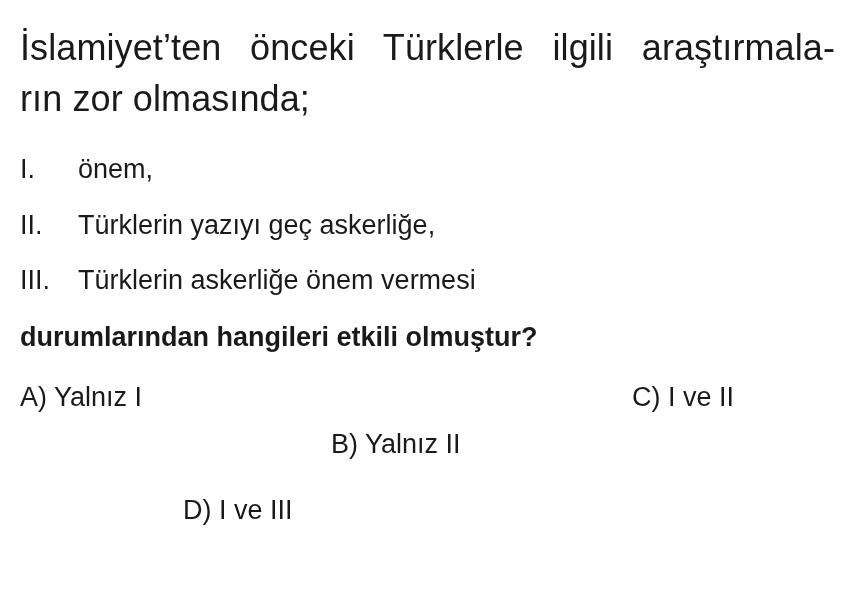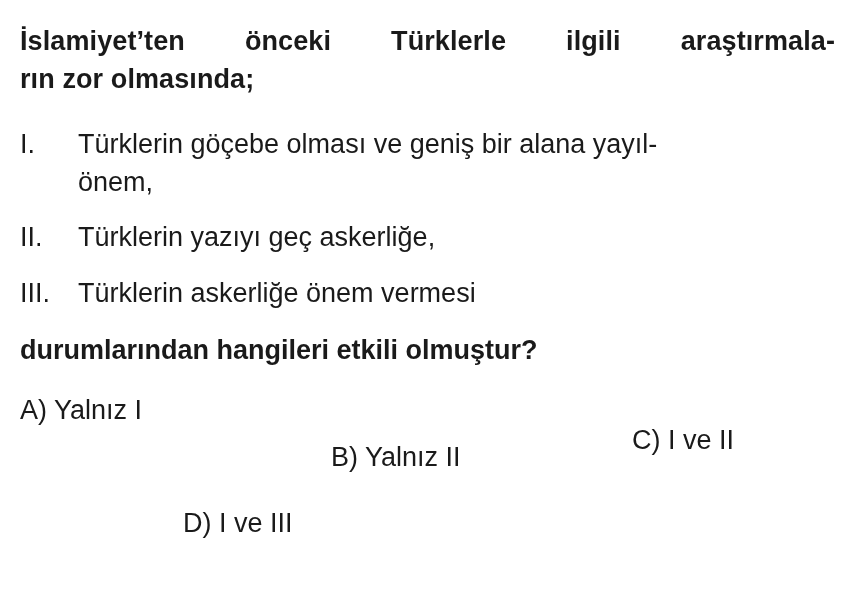--- a/index.html
+++ b/index.html
@@ -15,22 +15,22 @@
     overflow: hidden;
   }
   .page {
     box-sizing: border-box;
     width: 853px;
     height: 606px;
     padding: 22px 26px 10px 20px;
     position: relative;
   }
   .stem {
-    font-size: 27px;
-    font-weight: bold;
+    font-size: 36px;
+    font-weight: normal;
     line-height: 1.42;
     text-align: justify;
     text-justify: inter-word;
     letter-spacing: 0.1px;
     margin: 0 0 26px 0;
     width: 815px;
   }
   .stem .line1 {
     display: block;
     text-align: justify;
@@ -75,21 +75,21 @@
     gap: 23px;
   }
   .choices-row-1 {
     margin-bottom: 28px;
   }
   .choice {
     white-space: nowrap;
   }
   .c-a { width: 288px; }
   .c-b { width: 278px; margin-top: 47px; }
-  .c-c { width: auto; margin-top: 30px; }
+  .c-c { width: auto; }
   .choices-row-2 {
     padding-left: 163px;
     align-items: flex-end;
   }
   .c-d { width: 307px; }
   .c-e { width: auto; }
 </style>
 </head>
 <body>
 
@@ -97,21 +97,20 @@
 
   <div class="stem">
     <span class="line1">İslamiyet’ten önceki Türklerle ilgili araştırmala-</span>
     <span class="line2">rın zor olmasında;</span>
   </div>
 
   <ul class="roman-list">
     <li class="roman-item">
       <span class="roman-num">I.</span>
       <span class="roman-text">
-        <span>Türklerin göçebe olması ve geniş bir alana yayıl-</span>
         <span class="cont">önem,</span>
       </span>
     </li>
     <li class="roman-item">
       <span class="roman-num">II.</span>
       <span class="roman-text">Türklerin yazıyı geç askerliğe,</span>
     </li>
     <li class="roman-item">
       <span class="roman-num">III.</span>
       <span class="roman-text">Türklerin askerliğe önem vermesi</span>

